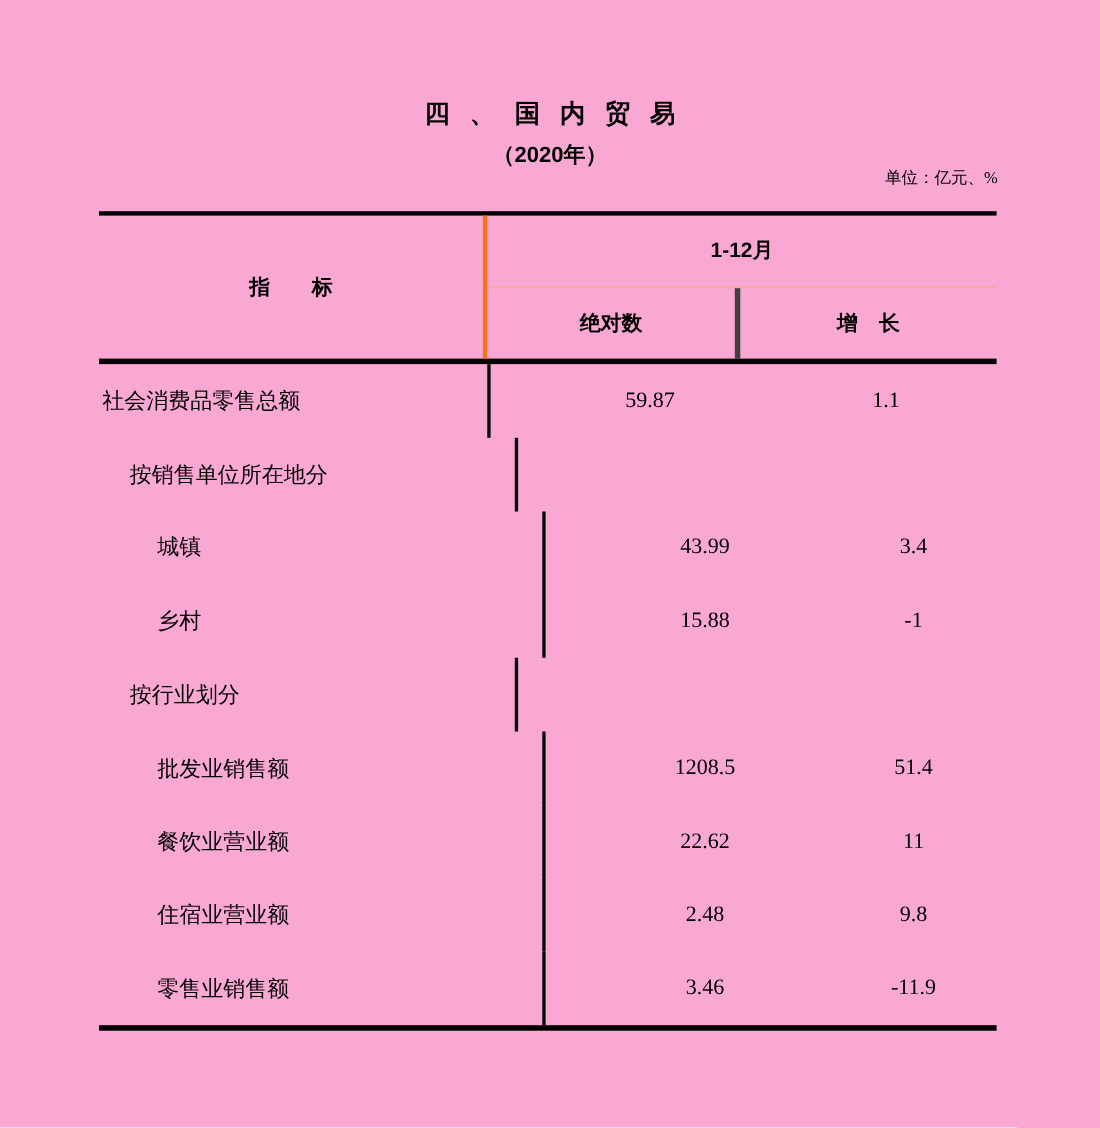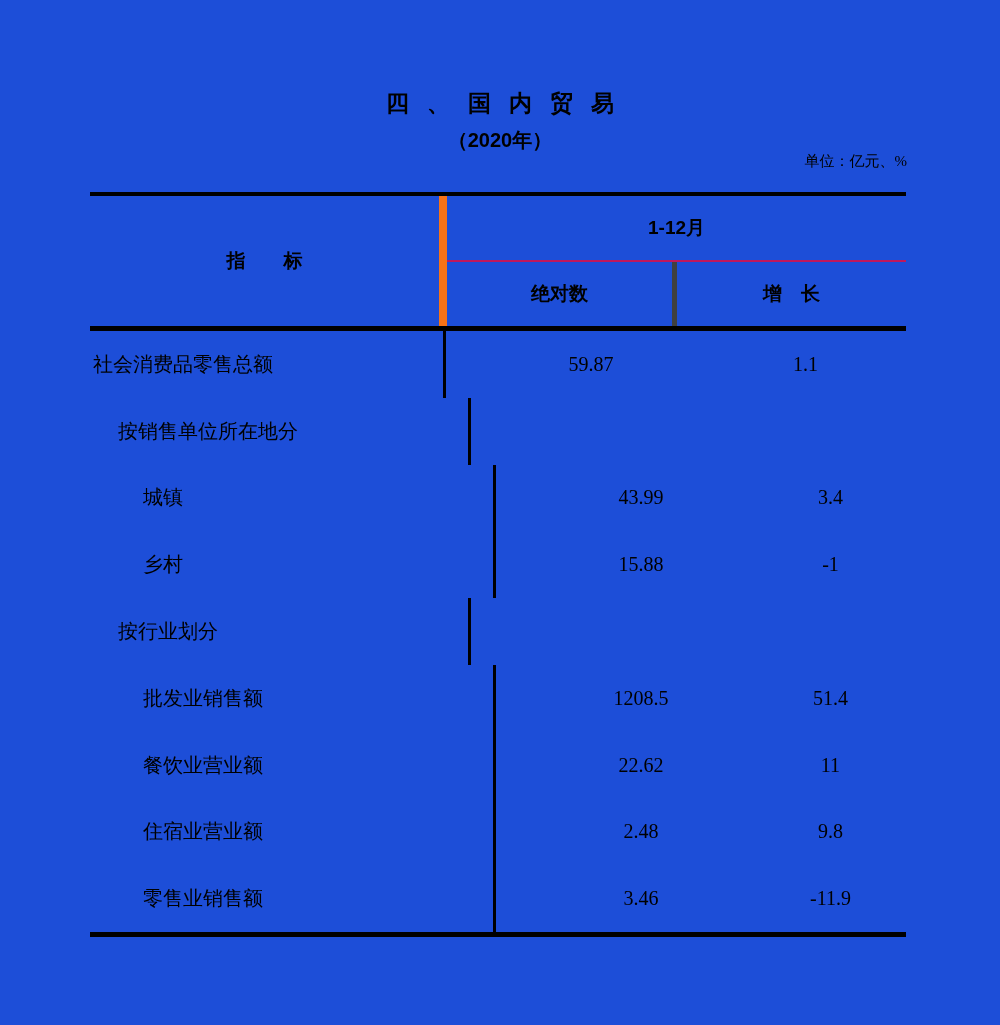--- a/index.html
+++ b/index.html
@@ -1,20 +1,20 @@
 <!DOCTYPE html>
 <html><head>
 <meta charset="utf-8">
 <style>
   html, body { margin: 0; padding: 0; background: #ffffff; }
   .page {
     position: relative;
     width: 1000px;
     height: 1025px;
-    background: #1d4ed8;
+    background: #f9a8d4;
     color: #000000;
     font-family: "Liberation Serif", "DejaVu Serif", serif;
     overflow: hidden;
   }
   .doc-title {
     position: absolute;
     top: 88px; left: 0; right: 0;
     text-align: center;
     font-family: "Liberation Sans", "DejaVu Sans", sans-serif;
     font-weight: bold;
@@ -51,35 +51,35 @@
     height: 135px;
     box-sizing: border-box;
     border-bottom: 5px solid #000;
     font-family: "Liberation Sans", "DejaVu Sans", sans-serif;
     font-weight: bold;
     font-size: 19px;
   }
   .th-indicator {
     width: 349px;
     box-sizing: content-box;
-    border-right: 8px solid #f97316;
+    border-right: 4px solid #f97316;
     display: flex;
     align-items: center;
     justify-content: center;
     white-space: pre;
   }
   .th-period-group {
     flex: 1;
     display: flex;
     flex-direction: column;
   }
   .th-period {
     height: 66px;
     box-sizing: border-box;
-    border-bottom: 2px solid #be185d;
+    border-bottom: 2px solid #fca5a5;
     display: flex;
     align-items: center;
     justify-content: center;
   }
   .th-subrow {
     flex: 1;
     display: flex;
   }
   .th-abs {
     width: 225px;

